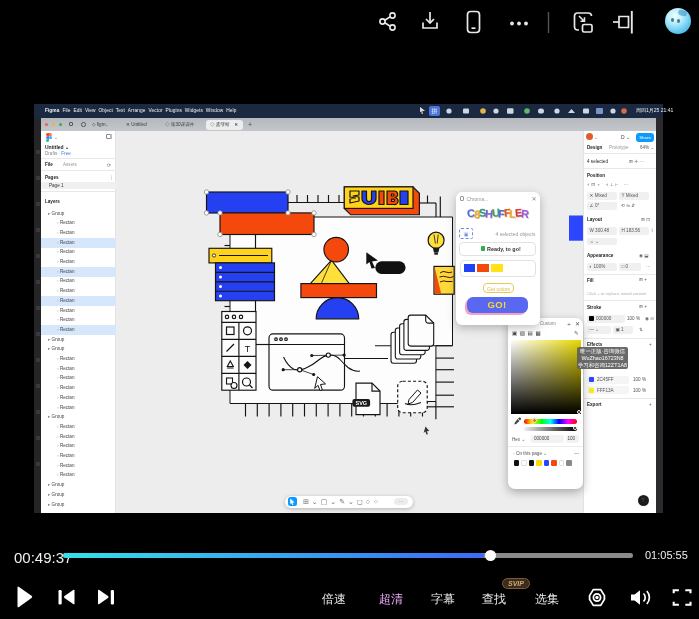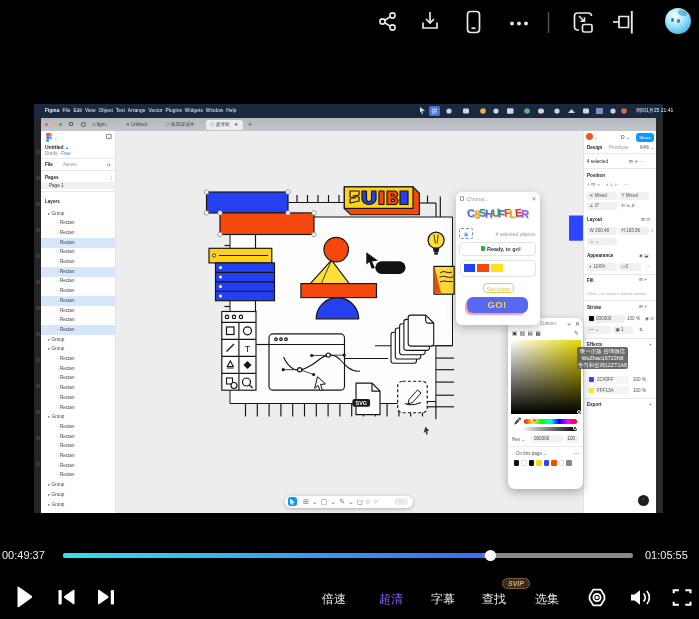--- a/index.html
+++ b/index.html
@@ -416,36 +416,36 @@
 <div class="abs" style="left:284.5px;top:495.5px;width:128px;height:12px;background:#fff;border-radius:6px;box-shadow:0 1px 4px rgba(0,0,0,0.25)"></div>
 <div class="abs" style="left:287.5px;top:496.8px;width:9.5px;height:9.5px;background:#0d99ff;border-radius:2.5px"></div>
 <svg class="abs" style="left:289px;top:498px" width="7" height="7" viewBox="0 0 7 7">
       <path d="M1.2 0.6 L5.6 4.4 L3.4 4.7 L4.4 6.6 L3.2 6.9 L2.4 5 L1.2 6 Z" fill="#fff"></path>
     </svg>
 <div class="abs" style="left:303px;top:497.5px;color:#6e6e6e;font-size:7px;letter-spacing:3px;white-space:nowrap">⊞⌄▢⌄✎⌄◻○⁘</div>
 <div class="abs" style="left:394px;top:498px;width:14px;height:7px;background:#ececec;border-radius:3.5px;color:#777;font-size:5px;text-align:center;line-height:6px">···</div>
 
 <div class="abs" style="left:637.5px;top:494.5px;width:11px;height:11px;border-radius:50%;background:#1c1c1e;color:#555;font-size:6px;text-align:center;line-height:11px">?</div>
 
-<div class="abs" style="left:2px;top:549px;color:#f0f0f0;font-size:11px">00:49:37</div>
+<div class="abs" style="left:14px;top:549px;color:#f0f0f0;font-size:15px">00:49:37</div>
 <div class="abs" style="left:645px;top:549px;color:#f0f0f0;font-size:11px">01:05:55</div>
 <div class="abs" style="left:63px;top:552.5px;width:570px;height:5px;border-radius:2.5px;background:#8a8a8a"></div>
 <div class="abs" style="left:63px;top:552.5px;width:421px;height:5px;border-radius:2.5px;background:linear-gradient(90deg,#35e0e8,#3b6cf5)"></div>
 <div class="abs" style="left:485px;top:549.5px;width:11px;height:11px;border-radius:50%;background:#fff"></div>
 
 <svg class="abs" style="left:10px;top:584px" width="110" height="26" viewBox="0 0 110 26">
   <path d="M7.5 3.6 Q7.5 2 9 2.9 L21.5 11.8 Q23 12.9 21.5 14 L9 22.9 Q7.5 23.8 7.5 22.2 Z" fill="#fff"></path>
   <rect x="48.5" y="6" width="3.2" height="14.5" rx="1.2" fill="#fff"></rect>
   <path d="M64.5 6.6 Q64.5 5.2 63.2 6 L54.5 12 Q53.3 13 54.5 14 L63.2 20 Q64.5 20.8 64.5 19.4 Z" fill="#fff"></path>
   <path d="M88 6.6 Q88 5.2 89.3 6 L98 12 Q99.2 13 98 14 L89.3 20 Q88 20.8 88 19.4 Z" fill="#fff"></path>
   <rect x="100.8" y="6" width="3.2" height="14.5" rx="1.2" fill="#fff"></rect>
 </svg>
 
 <div class="abs" style="left:322px;top:591px;color:#eee;font-size:12px;white-space:nowrap">倍速</div>
-<div class="abs" style="left:379px;top:591px;color:#8b5cf6;font-size:12px">超清</div>
+<div class="abs" style="left:379px;top:591px;color:#f0abfc;font-size:12px">超清</div>
 <div class="abs" style="left:431px;top:591px;color:#eee;font-size:12px">字幕</div>
 <div class="abs" style="left:482px;top:591px;color:#eee;font-size:12px">查找</div>
 <div class="abs" style="left:535px;top:591px;color:#eee;font-size:12px">选集</div>
 <div class="abs" style="left:502px;top:578px;width:28px;height:11px;background:#3a2c1e;border:1px solid #7a5c3a;border-radius:5.5px;color:#d8a96e;font-size:7px;font-weight:bold;text-align:center;line-height:9px;font-style:italic">SVIP</div>
 
 <svg class="abs" style="left:585px;top:587px" width="110" height="22" viewBox="0 0 110 22">
 
   <g stroke="#fff" stroke-width="1.8" fill="none">
     <path d="M8.3 2.6 h7.4 l3.7 6 v3.8 l-3.7 6 h-7.4 l-3.7 -6 v-3.8 z" stroke-linejoin="round"></path>
     <circle cx="12" cy="10.5" r="3.6"></circle>

